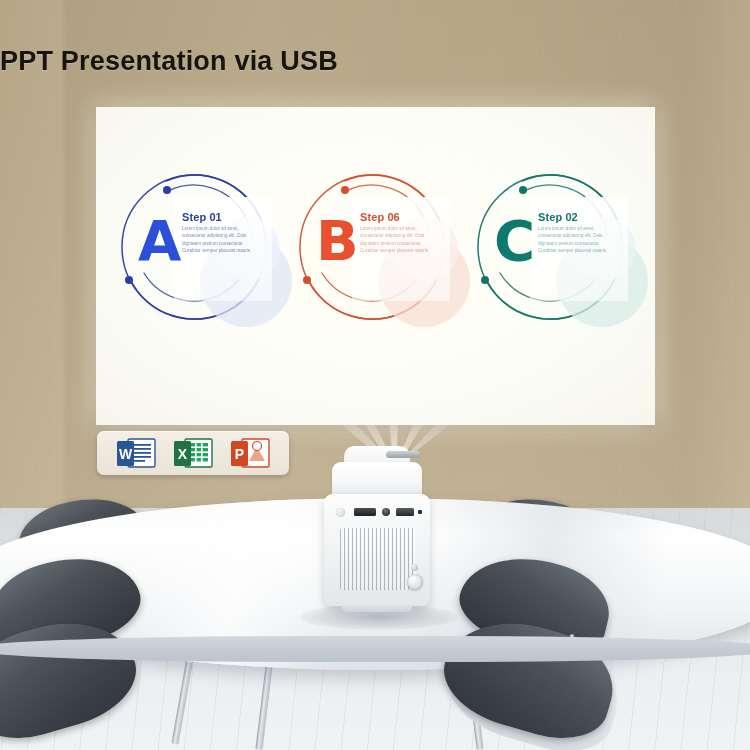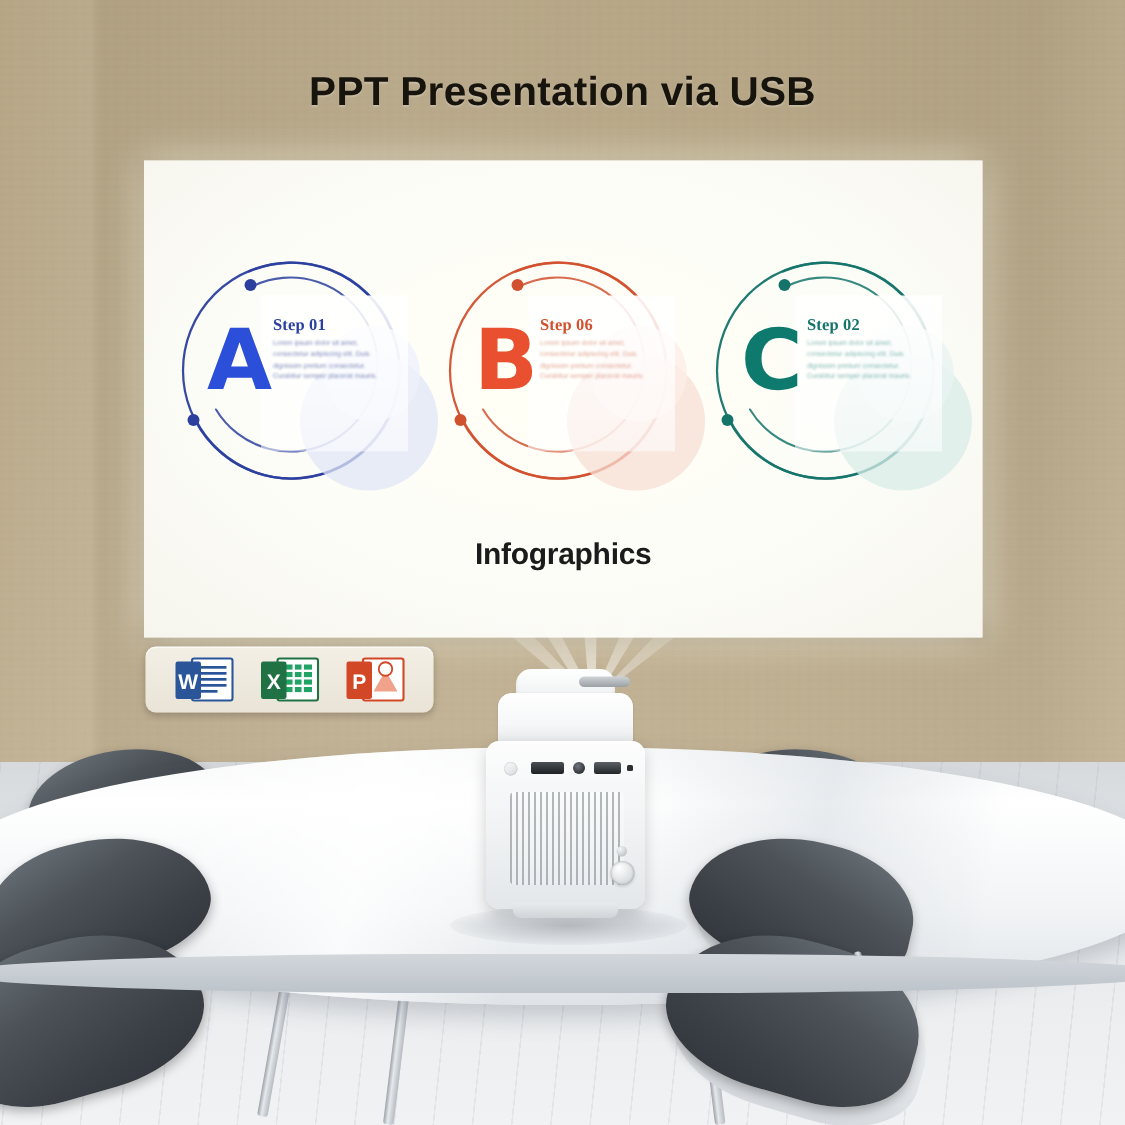--- a/index.html
+++ b/index.html
@@ -50,21 +50,20 @@
   .floor-lines {
     position: absolute; inset: 0;
     opacity: .5;
     background-image:
       repeating-linear-gradient(96deg, rgba(150,158,166,.30) 0px, rgba(150,158,166,.30) 1px, rgba(0,0,0,0) 1px, rgba(0,0,0,0) 26px);
   }
 
   
   .title {
     position: absolute; left: 0; top: 46px; width: 750px;
-    text-align: center;
     font-size: 27px; font-weight: bold;
     color: #17130d;
     letter-spacing: .2px;
     text-shadow: 0 1px 1px rgba(255,255,255,.22);
   }
 
   
   .screen {
     position: absolute; left: 96px; top: 107px;
     width: 559px; height: 318px;
@@ -110,21 +109,20 @@
     position: absolute;
     left: 66px; top: 36px;
     width: 98px; height: 104px;
     background: linear-gradient(to bottom, rgba(255,255,255,.92), rgba(255,255,255,.55));
   }
 
   .step-title {
     position: absolute; left: 74px; top: 50px;
     font-size: 11px; font-weight: bold;
     letter-spacing: .1px;
-    font-family: Liberation Serif, serif;
   }
   .step-body {
     position: absolute; left: 74px; top: 64px;
     width: 80px;
     font-size: 4.6px;
     line-height: 1.62;
     filter: blur(.55px);
     opacity: .78;
   }
 
@@ -371,21 +369,20 @@
           <circle cx="21" cy="119" r="4" fill="#15746a"></circle>
         </svg>
         <div class="blob blob-a" style="background:#d9ece8;opacity:.75;"></div>
         <div class="blob blob-b" style="background:#e9f4f2;opacity:.8;"></div>
         <div class="textcard"></div>
         <div class="letter" style="color:#0e7a6e;">C</div>
         <div class="step-title" style="color:#15746a;">Step 02</div>
         <div class="step-body" style="color:#5fa69c;">Lorem ipsum dolor sit amet, consectetur adipiscing elit. Duis dignissim pretium consectetur. Curabitur semper placerat mauris.</div>
       </div>
 
-      <div class="infographics">Infographics</div>
     </div>
   </div>
 
   <div class="office-badge">
     <div class="office-icon">
       <svg width="42" height="32" viewBox="0 0 42 32">
         <rect x="13" y="2" width="27" height="28" rx="1.5" fill="#ffffff" stroke="#2a5699" stroke-width="1.4"></rect>
         <g fill="#2a5699">
           <rect x="17" y="7" width="19" height="1.8"></rect>
           <rect x="17" y="11" width="19" height="1.8"></rect>

